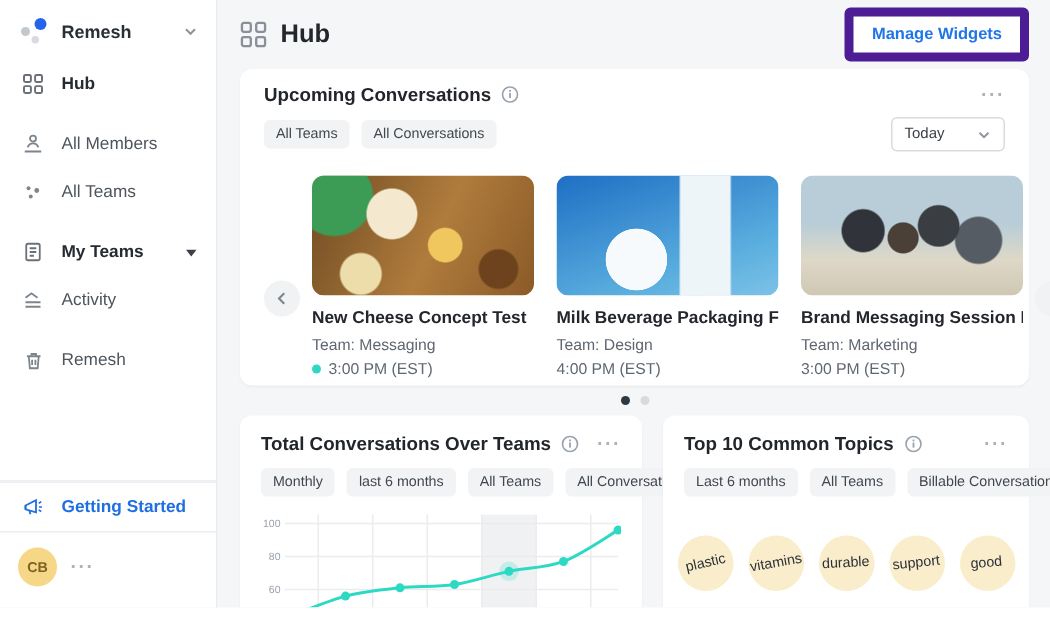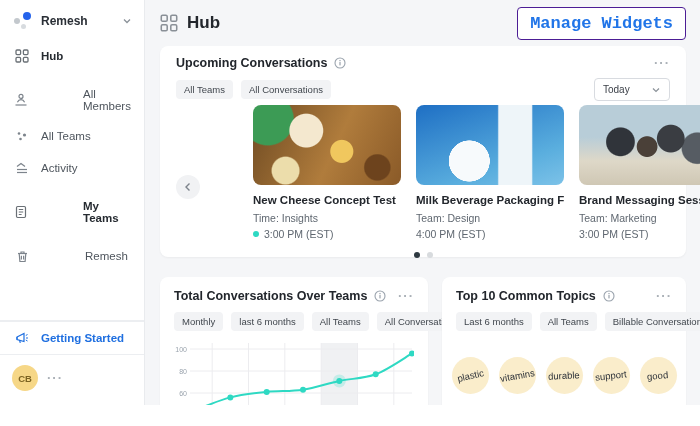--- a/index.html
+++ b/index.html
@@ -14,55 +14,55 @@
   .logo-dots { position:relative; width:18px; height:18px; margin-right:9px; }
   .logo-dots i { position:absolute; border-radius:50%; }
   .logo-dots .d1 { width:6px; height:6px; background:#c3c8cd; left:0; top:6px; }
   .logo-dots .d2 { width:8px; height:8px; background:#2563eb; right:1px; top:0; }
   .logo-dots .d3 { width:5px; height:5px; background:#d7dbdf; left:7px; bottom:1px; }
   .ws-name { font-size:12px; font-weight:700; color:#2a2f36; flex:1; }
   .nav-item { display:flex; align-items:center; padding:8px 12px 8px 14px; cursor:pointer; }
   .nav-item .nicon { width:16px; height:16px; margin-right:11px; display:flex; align-items:center; justify-content:center; }
   .nav-item .nlabel { font-size:11.5px; color:#4e555d; }
   .nav-item.strong .nlabel { font-weight:700; color:#262b31; }
-  .nav-item.gap-top { margin-top:8px;gap:44px; }
+  .nav-item.gap-top { margin-top:8px; }
   .nav-item .caret-right { margin-left:auto; }
   .nav-item.active-blue .nlabel { color:#1f6fe0; font-weight:700; }
   .sb-spacer { flex:1; }
   .sb-divider { border-top:1px solid #eceef1; margin:0; }
   .user-row { display:flex; align-items:center; padding:10px 10px 14px 12px; }
   .avatar { width:26px; height:26px; border-radius:50%; background:#f6d787; color:#7c6322;
     font-size:9.5px; font-weight:700; display:flex; align-items:center; justify-content:center; margin-right:9px; }
   .user-meta { flex:1; }
   .user-name { font-size:11.5px; font-weight:700; color:#23272d; }
   .user-role { font-size:9.5px; color:#8b9299; margin-top:2px; }
   .ellipsis { color:#aab0b7; font-size:13px; font-weight:700; letter-spacing:1px; line-height:6px; cursor:pointer; }
 
   
   .main { flex:1; padding:10px 14px 0 15px; overflow:hidden; }
   .main-header { display:flex; align-items:center; margin-bottom:10px; height:26px; }
   .main-header .htitle { font-size:17px; font-weight:700; color:#23272d; margin-left:9px; flex:1; }
-  .btn-outline { background:#fff; border:1px solid #4c1d95; color:#2175e8; font-size:17px; font-weight:700;
-    border-radius:4px; padding:6px 12px; cursor:pointer; font-family:Liberation Mono, monospace; }
+  .btn-outline { background:#fff; border:6px solid #4c1d95; color:#2175e8; font-size:11px; font-weight:700;
+    border-radius:4px; padding:6px 12px; cursor:pointer; font-family:Liberation Sans, sans-serif; }
 
   .widget { background:#fff; border-radius:8px; box-shadow:0 1px 2px rgba(30,35,40,.05); }
   .w-head { display:flex; align-items:center; }
   .w-title { font-size:12.5px; font-weight:700; color:#22262c; }
   .info-btn { margin-left:7px; display:flex; cursor:pointer; }
   .w-menu { margin-left:auto; }
   .pill { background:#f2f3f5; color:#41474e; font-size:9.5px; padding:4px 8px; border-radius:4px; white-space:nowrap; }
   .pills { display:flex; gap:8px; align-items:center; }
 
   
   .upcoming { width:526px; height:211px; padding:10px 16px; margin-bottom:20px; }
   .filters-row { display:flex; align-items:center; margin-top:8px; }
   .date-select { margin-left:auto; display:flex; align-items:center; justify-content:space-between;
     width:76px; border:1px solid #d8dbe0; border-radius:4px; padding:5px 8px; background:#fff;
     font-size:10px; color:#3c4149; cursor:pointer; }
-  .carousel { display:flex; align-items:center; margin-top:4px;gap:45px; }
+  .carousel { display:flex; align-items:center; margin-top:16px; }
   .car-btn { width:24px; height:24px; border-radius:50%; background:#f1f2f4; border:none; cursor:pointer;
     display:flex; align-items:center; justify-content:center; margin-top:28px; flex:none; padding:0; }
   .cards { display:flex; gap:15px; margin:0 8px; flex:1; justify-content:center; }
   .conv-card { width:148px; cursor:pointer; }
   .conv-img { width:148px; height:80px; border-radius:8px; }
   .img-cheese { background:
       radial-gradient(circle at 36% 32%, #f4e8cf 0 15%, rgba(0,0,0,0) 16%),
       radial-gradient(circle at 60% 58%, #f0c75e 0 11%, rgba(0,0,0,0) 12%),
       radial-gradient(circle at 10% 18%, #3c9b55 0 17%, rgba(0,0,0,0) 18%),
       radial-gradient(circle at 22% 82%, #ecddab 0 10%, rgba(0,0,0,0) 11%),
@@ -152,46 +152,46 @@
             <g fill="#7d848c">
               <circle cx="3" cy="3.5" r="1.3"></circle>
               <circle cx="8.5" cy="5" r="1.6"></circle>
               <circle cx="4.5" cy="9" r="1.3"></circle>
             </g>
           </svg>
       </span>
       <span class="nlabel">All Teams</span>
     </div>
 
+    <div class="nav-item strong gap-top">
+      <span class="nicon">
+        <svg width="14" height="14" viewBox="0 0 14 14">
+            <g fill="none" stroke="#6a7076" stroke-width="1.2">
+              <rect x="2.5" y="1.5" width="9" height="11" rx="1.2"></rect>
+              <path d="M4.8 4.5h4.4M4.8 7h4.4M4.8 9.5h2.8"></path>
+            </g>
+          </svg>
+      </span>
+      <span class="nlabel">My Teams</span>
+      <svg class="caret-right" width="9" height="9" viewBox="0 0 9 9">
+          <polygon points="1,2.5 8,2.5 4.5,7" fill="#3c4149"></polygon>
+        </svg>
+    </div>
+
     <div class="nav-item">
       <span class="nicon">
         <svg width="14" height="14" viewBox="0 0 14 14">
             <g fill="none" stroke="#7d848c" stroke-width="1.2">
               <path d="M2 5.5l4-3 4 3"></path>
               <path d="M2 8.5h10"></path>
               <path d="M2 11.5h10"></path>
             </g>
           </svg>
       </span>
       <span class="nlabel">Activity</span>
-    </div>
-
-    <div class="nav-item strong gap-top">
-      <span class="nicon">
-        <svg width="14" height="14" viewBox="0 0 14 14">
-            <g fill="none" stroke="#6a7076" stroke-width="1.2">
-              <rect x="2.5" y="1.5" width="9" height="11" rx="1.2"></rect>
-              <path d="M4.8 4.5h4.4M4.8 7h4.4M4.8 9.5h2.8"></path>
-            </g>
-          </svg>
-      </span>
-      <span class="nlabel">My Teams</span>
-      <svg class="caret-right" width="9" height="9" viewBox="0 0 9 9">
-          <polygon points="1,2.5 8,2.5 4.5,7" fill="#3c4149"></polygon>
-        </svg>
     </div>
 
     <div class="nav-item gap-top">
       <span class="nicon">
         <svg width="13" height="13" viewBox="0 0 13 13">
             <g fill="none" stroke="#7d848c" stroke-width="1.2">
               <path d="M2 3.5h9"></path>
               <path d="M5 3.5V2h3v1.5"></path>
               <path d="M3.2 3.5l.7 8h5.2l.7-8"></path>
               <path d="M5.4 5.8v3.6M7.6 5.8v3.6"></path>
@@ -274,21 +274,21 @@
         <button class="car-btn">
           <svg width="10" height="10" viewBox="0 0 10 10">
               <polyline points="6.5,1.5 3,5 6.5,8.5" fill="none" stroke="#7c838b" stroke-width="1.4"></polyline>
             </svg>
         </button>
 
         <div class="cards">
           <div class="conv-card">
             <div class="conv-img img-cheese"></div>
             <div class="conv-title">New Cheese Concept Test</div>
-            <div class="conv-team">Time: Insights</div>
+            <div class="conv-team">Team: Messaging</div>
             <div class="conv-time">
                 <span class="live-dot"></span>
                 <span>3:00 PM (EST)</span>
               </div>
           </div>
           <div class="conv-card">
             <div class="conv-img img-milk"></div>
             <div class="conv-title">Milk Beverage Packaging Feedback</div>
             <div class="conv-team">Team: Design</div>
             <div class="conv-time">

